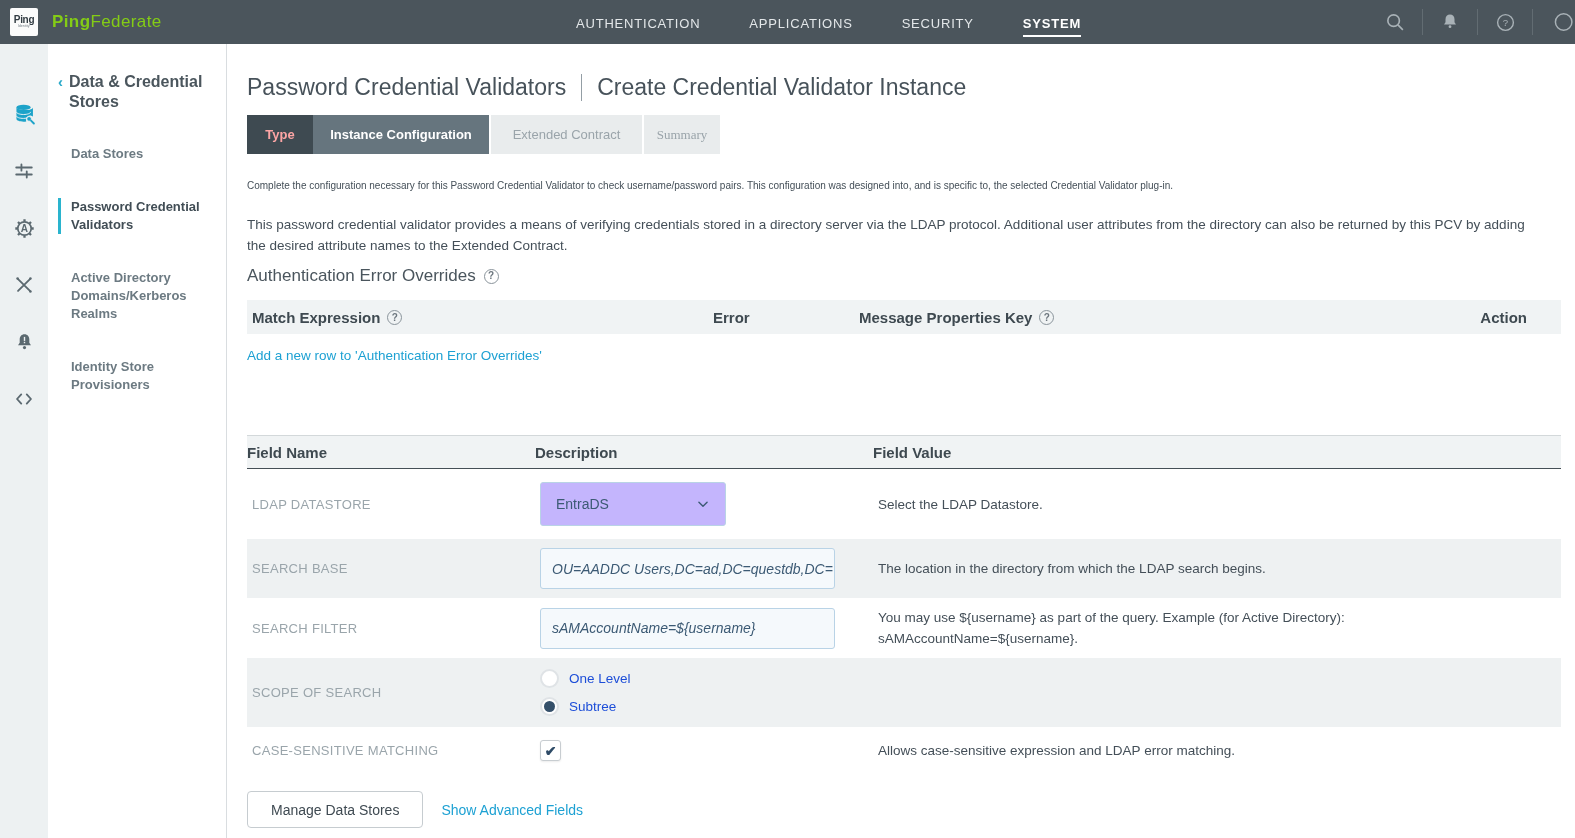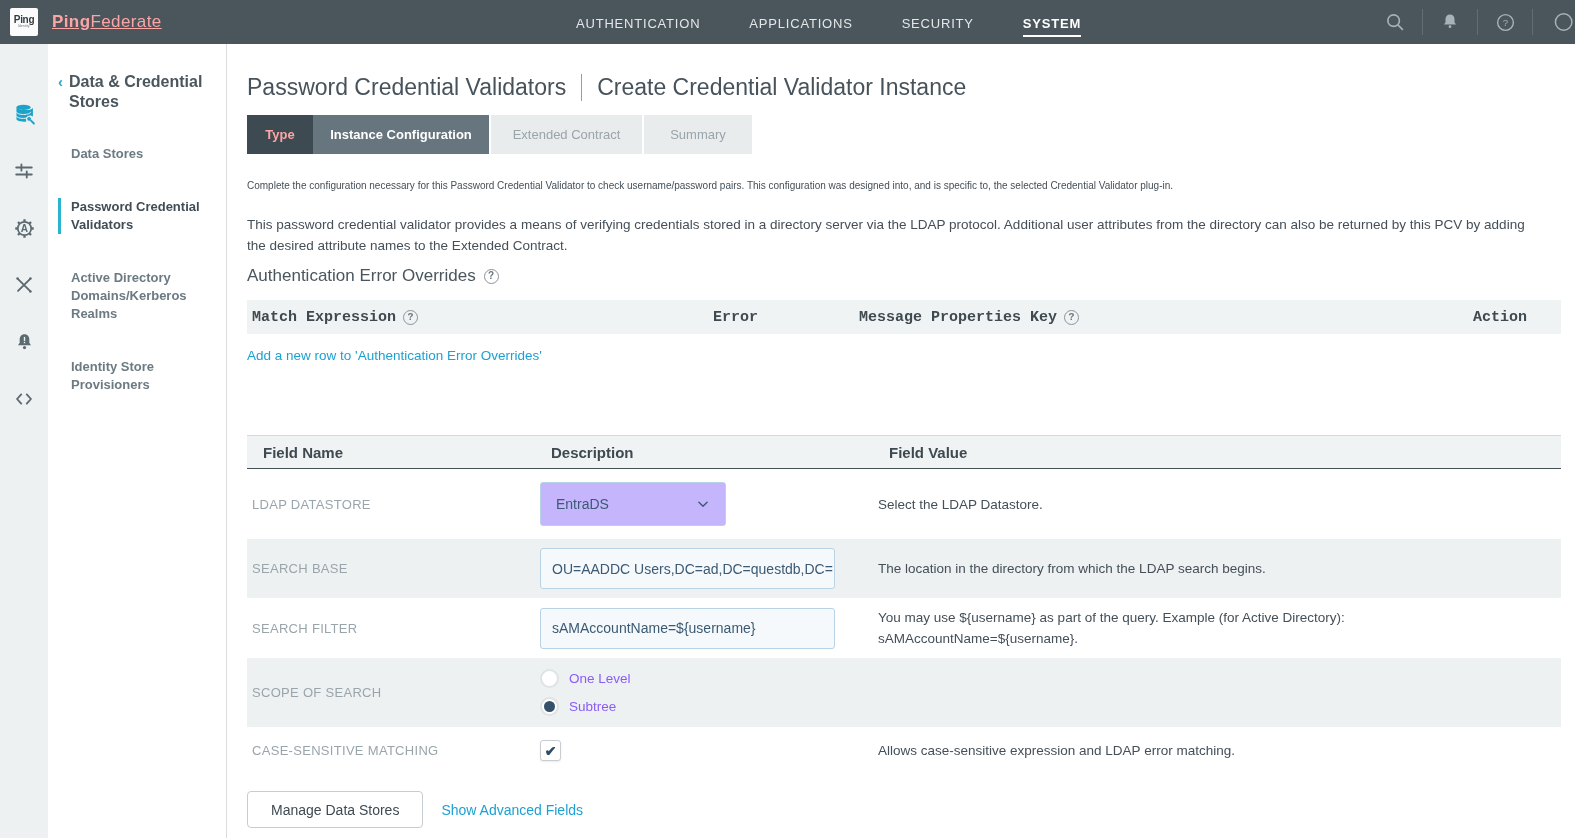--- a/index.html
+++ b/index.html
@@ -8,21 +8,21 @@
     font-family:"Liberation Sans", sans-serif;
     background:#ffffff; color:#444f58; position:relative; overflow:hidden;
   }
   
   .topbar{ position:absolute; top:0; left:0; width:1575px; height:44px;
     background:#4b555c; display:flex; align-items:center; z-index:10;}
   .logo-box{ width:28px; height:28px; margin-left:10px; background:#fbfbfb;
     border-radius:2px; display:flex; flex-direction:column; align-items:center; justify-content:center; }
   .logo-box .lg{ font-size:10px; font-weight:bold; color:#313b42; line-height:10px; letter-spacing:-0.3px;}
   .logo-box .lg-sub{ font-size:6px; color:#7a848b; line-height:5px; transform:scale(.62); transform-origin:center top;}
-  .brand{ margin-left:14px; font-size:17px; color:#fca5a5; letter-spacing:.4px;text-decoration:underline;}
+  .brand{ margin-left:14px; font-size:17px; color:#84cc16; letter-spacing:.4px;}
   .brand b{ font-weight:bold;}
   .topnav{ position:absolute; left:576px; top:0; height:44px; display:flex; align-items:center; gap:49px;}
   .topnav .nav-item{ font-size:13px; letter-spacing:.8px; color:#e3e7e9; cursor:pointer; padding-top:2px;}
   .topnav .nav-item.active{ font-weight:bold; color:#ffffff; border-bottom:2px solid #ffffff; padding-bottom:4px; padding-top:8px;}
   .top-icons{ margin-left:auto; display:flex; align-items:center; height:44px;}
   .top-icons .icn{ width:30px; display:flex; justify-content:center; align-items:center; color:#a9b2b7; cursor:pointer;}
   .top-icons .sep{ width:1px; height:26px; background:#626c72; margin:0 12px;}
   .partial-icon{ width:14px; overflow:hidden; }
   
   .rail{ position:absolute; top:44px; left:0; bottom:0; width:48px; background:#edf1f2;
@@ -43,62 +43,62 @@
   .main{ position:absolute; top:44px; left:247px; width:1314px;}
   h1.page-title{ margin-top:28px; font-size:23px; font-weight:normal; color:#47525a;
     display:flex; align-items:center; gap:15px; line-height:30px;}
   .title-sep{ width:1px; height:27px; background:#949ea5;}
   
   .tabs{ margin-top:13px; display:flex; height:39px; font-size:13px;}
   .tab{ display:flex; align-items:center; justify-content:center; cursor:pointer;}
   .tab.t-done{ width:66px; background:#3e4a51; color:#fca5a5; font-weight:bold;}
   .tab.t-active{ width:176px; background:#66757e; color:#ffffff; font-weight:bold;}
   .tab.t-disabled{ background:#e9eced; color:#9aa4aa; margin-left:2px; cursor:default;}
-  .tab.t-ext{ width:151px;} .tab.t-sum{ width:108px;}
+  .tab.t-ext{ width:151px;} .tab.t-sum{ width:76px;font-family:Liberation Serif, serif;}
   
   .intro1{ margin-top:21px; font-size:10px; line-height:21px; color:#444f58;}
   .intro2{ margin-top:18px; font-size:13.5px; line-height:21px; color:#444f58; max-width:1300px;}
   
   .sec-head{ margin-top:9px; display:flex; align-items:center; gap:8px;
     font-size:17px; color:#4a555d; line-height:22px;}
   .help-icn{ width:15px; height:15px; border:1px solid #8a949b; border-radius:50%;
     color:#6c767e; font-size:10px; display:inline-flex; align-items:center; justify-content:center;
     font-weight:bold; flex:0 0 auto; cursor:pointer;}
   
   .eo-header{ margin-top:13px; height:34px; background:#f0f3f4; display:grid;
     grid-template-columns:461px 146px 1fr 110px; align-items:center; padding-left:5px;}
-  .eo-header .hcell{ font-size:15px; font-weight:bold; color:#3e4950; display:flex; align-items:center; gap:7px;font-family:Liberation Mono, monospace;}
+  .eo-header .hcell{ font-size:15px; font-weight:bold; color:#3e4950; display:flex; align-items:center; gap:7px;}
   .eo-header .hcell.right{ justify-content:flex-end; padding-right:34px;}
   .add-link{ display:inline-block; margin-top:14px; font-size:13.5px; color:#1da1d3; cursor:pointer; text-decoration:none;}
   .link{ color:#1da1d3; cursor:pointer; text-decoration:none;}
   
   .ft-header{ margin-top:71px; height:34px; background:#f0f3f4; border-top:1px solid #d3d8da;
     border-bottom:1px solid #454f56; display:grid; grid-template-columns:288px 338px 1fr;
-    align-items:center; padding-left:16px;}
+    align-items:center; padding-left:0;}
   .ft-header .hcell{ font-size:15px; font-weight:bold; color:#3e4950;}
   .ft-row{ display:grid; grid-template-columns:288px 338px 1fr; align-items:center; padding-left:5px;}
   .ft-row.striped{ background:#eef1f2;}
   .f-label{ font-size:13px; color:#9aa5ab; letter-spacing:.3px;}
   .f-desc{ font-size:13.5px; color:#444f58; line-height:21px; max-width:540px;}
   .r-ldap{ height:70px;} .r-base{ height:59px;} .r-filter{ height:60px;}
   .r-scope{ height:69px;} .r-case{ height:47px;}
   
   .select{ width:186px; height:44px; background:#c4b5fd; border:1px solid #b9d3e6; border-radius:3px;
     display:flex; align-items:center; justify-content:space-between; padding:0 15px;
     font-size:14px; color:#3c5a74; cursor:pointer;}
   .select .chev{ color:#3c5a74; display:flex;}
   .tinput{ width:295px; height:41px; background:#f5f9fc; border:1px solid #b9d3e6; border-radius:3px;
     padding:0 11px; font-size:14px; color:#3c5a74; font-family:"Liberation Sans",sans-serif;
-    white-space:nowrap; overflow:hidden; text-overflow:clip; display:flex; align-items:center;}
+    white-space:nowrap; overflow:hidden; text-overflow:clip; display:flex; align-items:center;font-style:italic;}
   .radio-group{ display:flex; flex-direction:column; gap:9px;}
   .radio-row{ display:flex; align-items:center; gap:10px; cursor:pointer;}
   .radio{ width:19px; height:19px; border-radius:50%; background:#ffffff;
     border:2px solid #dfe3e6; flex:0 0 auto; display:flex; align-items:center; justify-content:center;}
   .radio.selected::after{ content:""; width:11px; height:11px; border-radius:50%; background:#35506a;}
-  .radio-label{ font-size:13.5px; color:#8b5cf6;}
+  .radio-label{ font-size:13.5px; color:#1d4ed8;}
   .checkbox{ width:21px; height:21px; background:#ffffff; border:1px solid #c8cdd1; border-radius:3px;
     box-shadow:0 1px 2px rgba(0,0,0,.08); display:flex; align-items:center; justify-content:center;
     color:#2d4a66; font-size:14px; font-weight:bold; cursor:pointer;}
   
   .foot{ margin-top:17px; display:flex; align-items:center; gap:18px;}
   .btn{ height:37px; padding:0 23px; background:#ffffff; border:1px solid #c6ccd0; border-radius:4px;
     font-size:14px; color:#3f4a52; font-family:"Liberation Sans",sans-serif; cursor:pointer;}
   .foot .link{ font-size:14px;}
   svg{ display:block;}
 </style>

